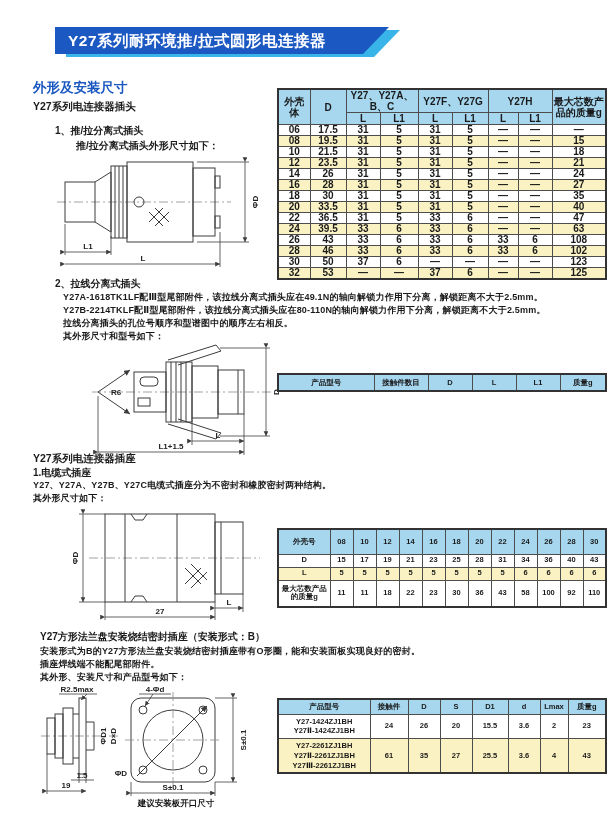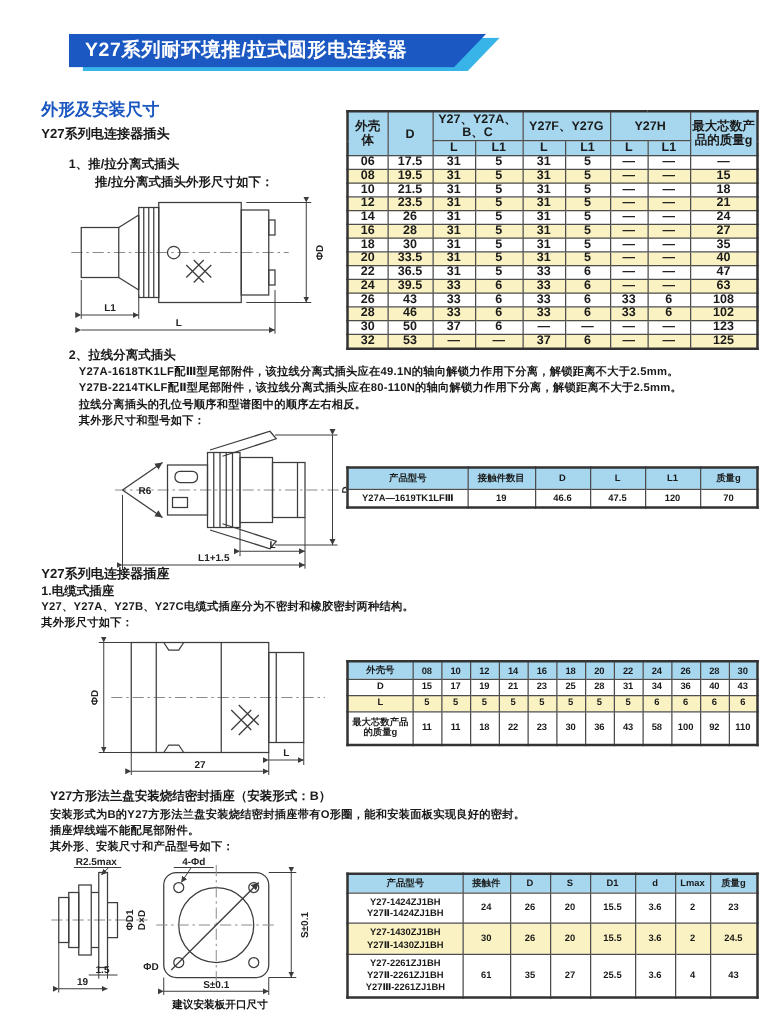--- a/index.html
+++ b/index.html
@@ -35,21 +35,21 @@
   .t1 { font-size:10px; }
   .t1 thead tr:first-child th { height:21px; line-height:1.1; }
   .t1 thead tr:last-child  th { height:11px; }
   .t1 tbody td { height:10.5px; line-height:1; }
 
   .t2 { font-size:7.5px; }
   .t2 thead th { height:17px; }
   .t2 tbody td { height:15px; }
 
   .t3 { font-size:7.5px; }
-  .t3 thead th { height:14px; }
+  .t3 thead th { height:25px; }
   .t3 tbody td { height:13px; line-height:1.15; }
   .t3 tbody tr:last-child td { height:27px; }
 
   .t4 { font-size:7.5px; }
   .t4 thead th { height:15px; }
   .t4 tbody td { line-height:1.3; padding:2px 1px; }
 
   
   svg { overflow:visible; }
   .ln   { stroke:#3c3c3c; stroke-width:1; fill:none; }
@@ -438,28 +438,20 @@
     <tr>
       <th>产品型号</th>
       <th>接触件数目</th>
       <th>D</th>
       <th>L</th>
       <th>L1</th>
       <th>质量g</th>
     </tr>
   </thead>
   <tbody>
-      <tr>
-        <td>Y27A—1619TK1LFⅢ</td>
-        <td>19</td>
-        <td>46.6</td>
-        <td>47.5</td>
-        <td>120</td>
-        <td>70</td>
-      </tr>
     </tbody>
 </table>
 
 <table class="abs t3" style="left:277px; top:528px;">
   <colgroup>
     <col style="width:52px">
       <col style="width:23px">
       <col style="width:23px">
       <col style="width:23px">
     <col style="width:23px">
@@ -567,31 +559,20 @@
 Y27Ⅱ-1424ZJ1BH</td>
         <td>24</td>
         <td>26</td>
         <td>20</td>
         <td>15.5</td>
         <td>3.6</td>
         <td>2</td>
         <td>23</td>
       </tr>
       <tr>
-        <td>Y27-1430ZJ1BH
-Y27Ⅱ-1430ZJ1BH</td>
-        <td>30</td>
-        <td>26</td>
-        <td>20</td>
-        <td>15.5</td>
-        <td>3.6</td>
-        <td>2</td>
-        <td>24.5</td>
-      </tr>
-      <tr>
         <td>Y27-2261ZJ1BH
 Y27Ⅱ-2261ZJ1BH
 Y27Ⅲ-2261ZJ1BH</td>
         <td>61</td>
         <td>35</td>
         <td>27</td>
         <td>25.5</td>
         <td>3.6</td>
         <td>4</td>
         <td>43</td>

